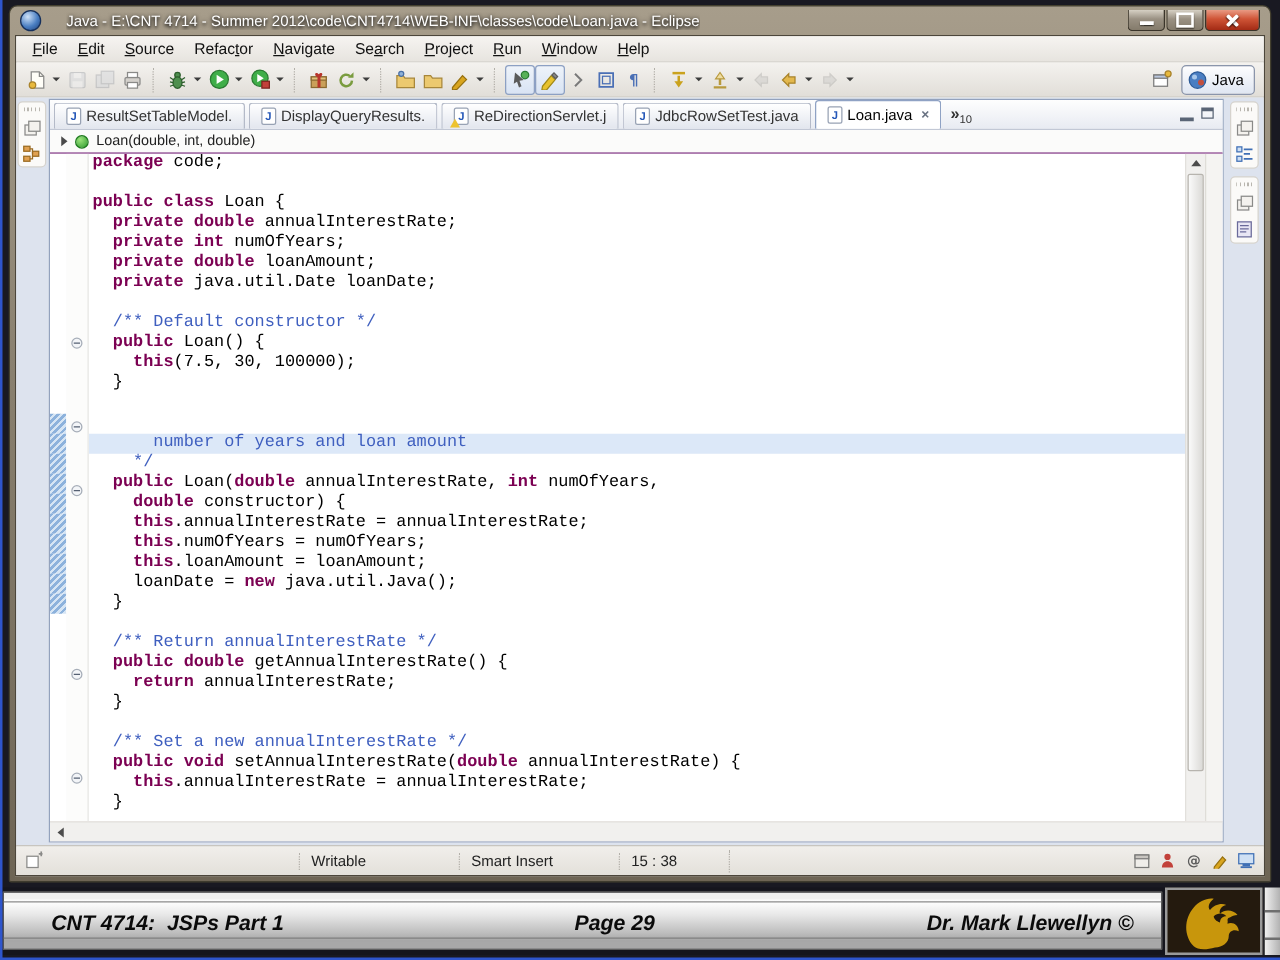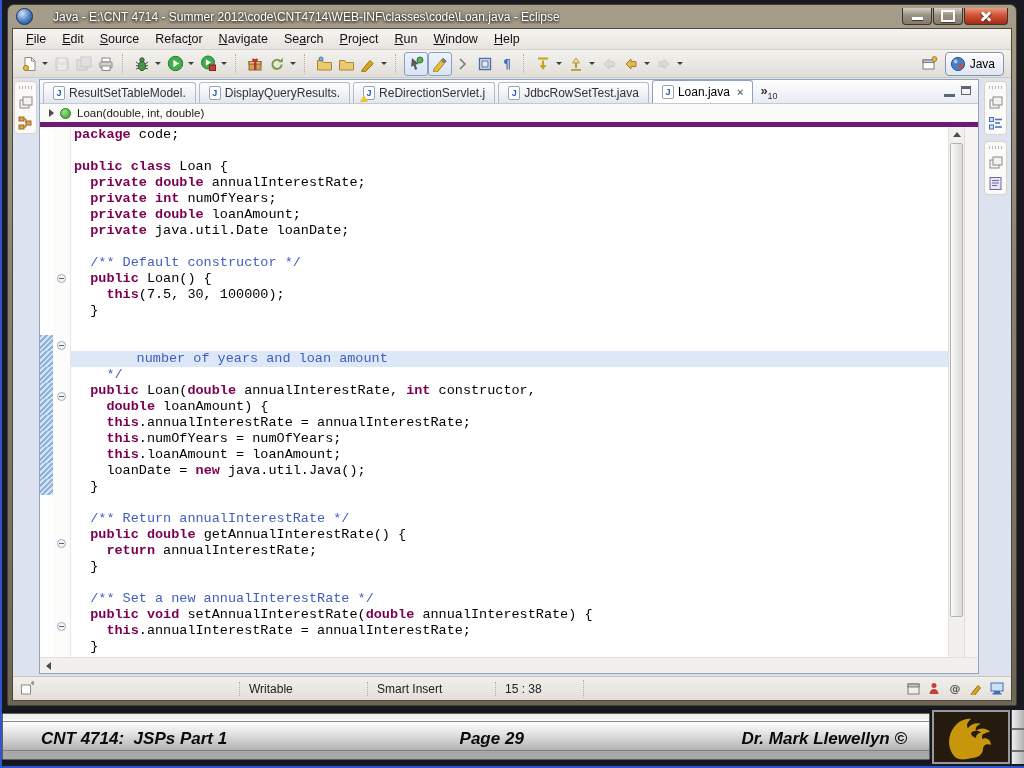--- a/index.html
+++ b/index.html
@@ -79,37 +79,37 @@
         border-right:4px solid transparent;border-bottom:7px solid #edc32f;}
   .tab-close{font:bold 11px "Liberation Sans",sans-serif;color:#6a7383;margin-left:3px;}
   .tab-overflow{align-self:center;margin-left:7px;font:bold 13px "Liberation Sans",sans-serif;color:#333;}
   .tab-overflow .ov-n{font-size:9px;vertical-align:sub;font-weight:normal;}
   .tabrow-btns{margin-left:auto;align-self:center;display:flex;gap:6px;padding:0 7px;}
   .ed-min{width:11px;height:3px;background:#5a6576;margin-top:8px;}
   .ed-max{width:10px;height:9px;box-sizing:border-box;border:1px solid #5a6576;border-top:3px solid #5a6576;}
 
   
   .breadcrumb{height:18px;flex:0 0 auto;display:flex;align-items:center;gap:6px;padding-left:9px;
-              background:#fbfbfa;border-bottom:5px solid #701a75;font-size:11.5px;color:#222;}
+              background:#fbfbfa;border-bottom:1px solid #701a75;font-size:11.5px;color:#222;}
   .bc-arrow{width:0;height:0;border-top:4px solid transparent;border-bottom:4px solid transparent;border-left:5px solid #4a4a4a;}
   .ctor-icon{width:9px;height:9px;border-radius:50%;border:1px solid #1e7a1e;
              background:radial-gradient(circle at 35% 30%,#9ce47c,#2f9a2f);}
 
   
   .editor-body{flex:1;display:flex;min-height:0;background:#fff;overflow:hidden;}
   .ruler-ann{width:13px;flex:0 0 auto;}
   .rrow{height:16px;}
   .ruler-ann .range{background:repeating-linear-gradient(135deg,#8db2dc 0 2px,#d6e5f4 2px 4px);}
   .ruler-fold{width:17px;flex:0 0 auto;background:#fcfcfb;border-right:1px solid #e6e6e3;}
   .fold{display:block;width:9px;height:9px;box-sizing:border-box;margin:3px auto 0;border:1px solid #a6adb8;
         border-radius:50%;background:#f3f5f8;position:relative;}
   .fold::after{content:"";position:absolute;left:1px;right:1px;top:3px;height:1px;background:#556072;}
   .code{flex:1;min-width:0;padding-left:3px;overflow:hidden;}
   .cline{height:16px;white-space:pre;font:13.5px/16px "Liberation Mono","DejaVu Sans Mono",monospace;color:#000;}
-  .cline.hl{background:#dce8f8;margin-left:-3px;padding-left:17px;}
+  .cline.hl{background:#dce8f8;margin-left:-3px;padding-left:3px;}
   .k{color:#7B0052;font-weight:bold;} .c{color:#3F5FBF;} .p{color:#000;}
 
   .vscroll{width:15px;flex:0 0 auto;background:#f1f0ee;border-left:1px solid #e2e0dc;position:relative;}
   .vs-up{height:14px;display:flex;align-items:center;justify-content:center;}
   .vs-up::after{content:"";width:0;height:0;border-left:4px solid transparent;border-right:4px solid transparent;
                 border-bottom:5px solid #4c4c4c;}
   .vs-thumb{position:absolute;left:1px;right:1px;top:16px;height:calc(100% - 58px);
             background:linear-gradient(90deg,#fafafa,#dbdad7);border:1px solid #b7b4ae;border-radius:2px;}
   .overview{width:13px;flex:0 0 auto;background:#f5f4f2;border-left:1px solid #dfddd8;}
 
@@ -506,22 +506,22 @@
                 <div class="cline"><span class="p">  </span><span class="k">private</span><span class="p"> java.util.Date loanDate;</span></div>
                 <div class="cline"></div>
                 <div class="cline"><span class="p">  </span><span class="c">/** Default constructor */</span></div>
                 <div class="cline"><span class="p">  </span><span class="k">public</span><span class="p"> Loan() {</span></div>
                 <div class="cline"><span class="p">    </span><span class="k">this</span><span class="p">(7.5, 30, 100000);</span></div>
                 <div class="cline"><span class="p">  }</span></div>
                 <div class="cline"></div>
                 <div class="cline"><span class="p">  </span></div>
                 <div class="cline hl"><span class="c">      number of years and loan amount</span></div>
                 <div class="cline"><span class="c">    */</span></div>
-                <div class="cline"><span class="p">  </span><span class="k">public</span><span class="p"> Loan(</span><span class="k">double</span><span class="p"> annualInterestRate, </span><span class="k">int</span><span class="p"> constructor,</span></div>
-                <div class="cline"><span class="p">    </span><span class="k">double</span><span class="p"> loanAmount) {</span></div>
+                <div class="cline"><span class="p">  </span><span class="k">public</span><span class="p"> Loan(</span><span class="k">double</span><span class="p"> annualInterestRate, </span><span class="k">int</span><span class="p"> numOfYears,</span></div>
+                <div class="cline"><span class="p">    </span><span class="k">double</span><span class="p"> constructor) {</span></div>
                 <div class="cline"><span class="p">    </span><span class="k">this</span><span class="p">.annualInterestRate = annualInterestRate;</span></div>
                 <div class="cline"><span class="p">    </span><span class="k">this</span><span class="p">.numOfYears = numOfYears;</span></div>
                 <div class="cline"><span class="p">    </span><span class="k">this</span><span class="p">.loanAmount = loanAmount;</span></div>
                 <div class="cline"><span class="p">    loanDate = </span><span class="k">new</span><span class="p"> java.util.Java();</span></div>
                 <div class="cline"><span class="p">  }</span></div>
                 <div class="cline"></div>
                 <div class="cline"><span class="p">  </span><span class="c">/** Return annualInterestRate */</span></div>
                 <div class="cline"><span class="p">  </span><span class="k">public</span><span class="p"> </span><span class="k">double</span><span class="p"> getAnnualInterestRate() {</span></div>
                 <div class="cline"><span class="p">    </span><span class="k">return</span><span class="p"> annualInterestRate;</span></div>
                 <div class="cline"><span class="p">  }</span></div>

